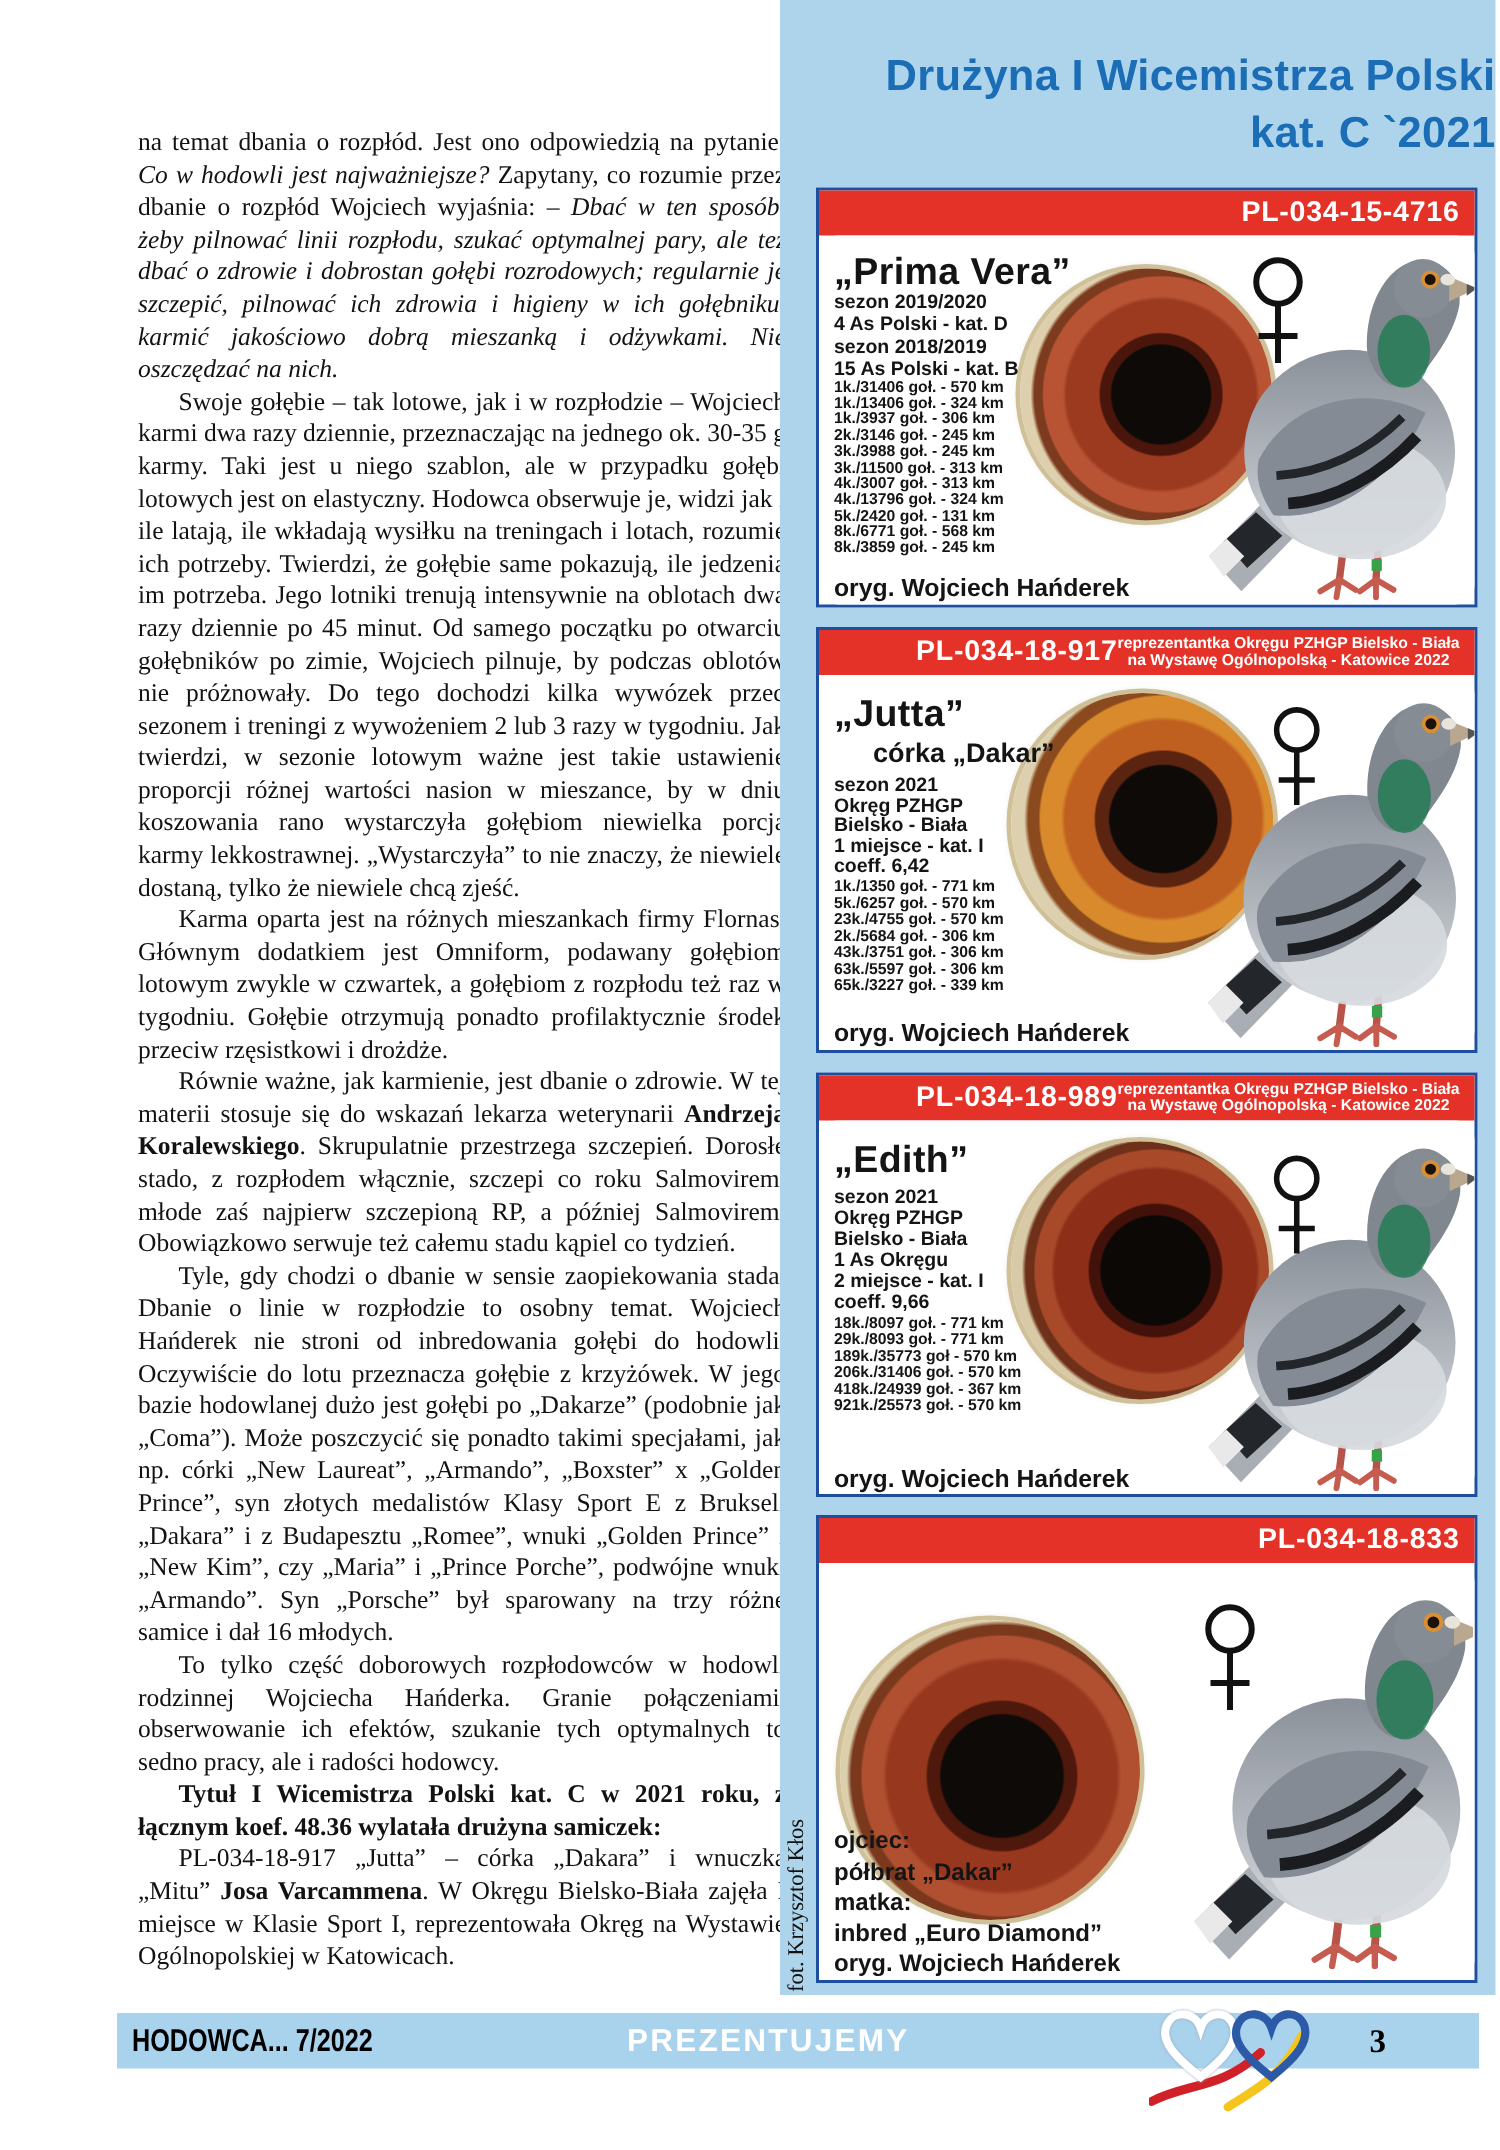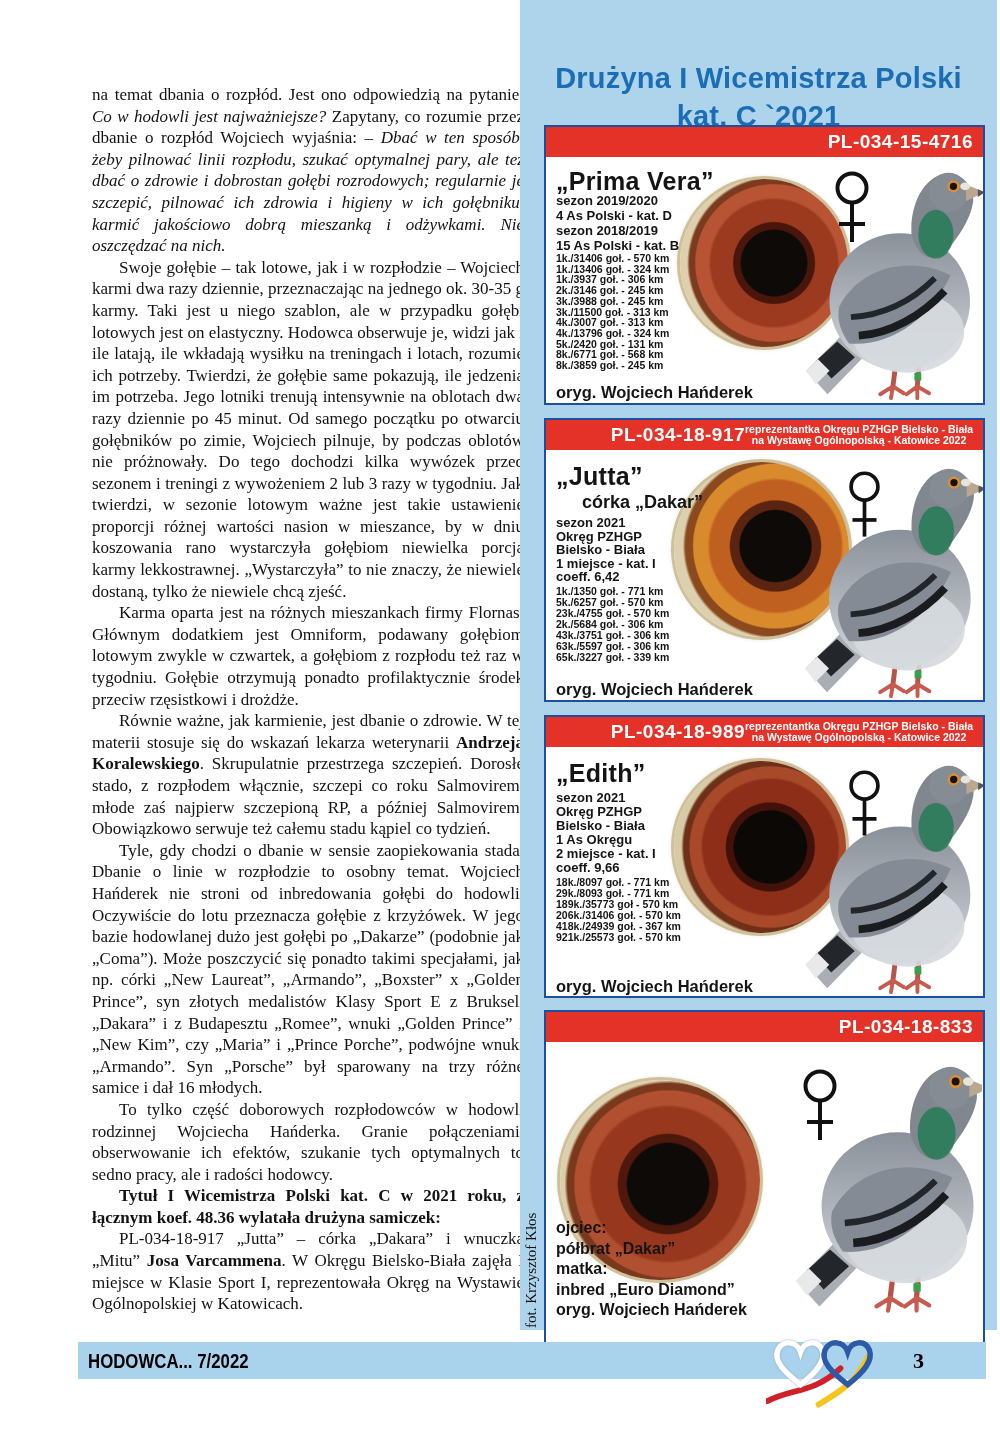--- a/index.html
+++ b/index.html
@@ -11,22 +11,22 @@
   
   .article{position:absolute;left:92px;top:84px;width:432px;height:1246px;
            font-family:"Liberation Serif",serif;font-size:17px;line-height:21.6px;
            text-align:justify;color:#121212;}
   .para{margin:0;}
   .para.indent{text-indent:27px;}
   .seg-i{font-style:italic;}
   .seg-b{font-weight:bold;}
   
   .panel{position:absolute;left:520px;top:0;width:477px;height:1330px;background:var(--panel);}
-  .panel-title{position:absolute;left:0;top:32px;width:100%;text-align:center;
-               color:var(--titleblue);font-weight:bold;font-size:29px;line-height:38px;letter-spacing:.2px;margin-top:27px;}
+  .panel-title{position:absolute;left:0;top:32px;width:100%;text-align:right;
+               color:var(--titleblue);font-weight:bold;font-size:29px;line-height:38px;letter-spacing:.2px;}
   .credit{position:absolute;left:3px;top:1128px;height:200px;width:19px;
           writing-mode:vertical-rl;transform:rotate(180deg);
           font-family:"Liberation Serif",serif;font-size:15px;color:#111;}
   
   .card{position:absolute;left:24px;width:441px;background:#fff;border:2px solid var(--navy);box-sizing:border-box;}
   .card-header{height:30px;background:var(--red);display:flex;align-items:center;
                justify-content:flex-end;padding:0 10px;box-sizing:border-box;}
   .ring{color:#fff;font-weight:800;font-size:19px;letter-spacing:.5px;white-space:nowrap;}
   .rep{color:#fff;font-weight:700;font-size:10.5px;line-height:11.5px;text-align:center;}
   .card-body{position:absolute;left:0;top:30px;right:0;bottom:0;overflow:hidden;background:#fff;border-radius:13px;}
@@ -255,21 +255,21 @@
             <div>18k./8097 goł. - 771 km</div>
             <div>29k./8093 goł. - 771 km</div>
             <div>189k./35773 goł - 570 km</div>
             <div>206k./31406 goł. - 570 km</div>
             <div>418k./24939 goł. - 367 km</div>
             <div>921k./25573 goł. - 570 km</div>
           </div>
           <div class="coryg" style="top: 230px;">oryg. Wojciech Hańderek</div>
         </div>
       </div>
-      <div class="card" style="top: 1010px; height: 368px;">
+      <div class="card" style="top: 1010px; height: 312px;">
         <div class="card-header">
           <span class="ring">PL-034-18-833</span>
         </div>
         <div class="card-body">
           <div class="eye eye-d" style="left: 14px; top: 38px; width: 200px; height: 200px;"></div>
           <div class="pigeon" style="left: 246px; top: 6px; width: 190px; height: 274px;">
 <svg viewBox="0 0 180 250">
  <defs>
                 <linearGradient id="bg4" x1="0" y1="0" x2="0" y2="1">
    <stop offset="0" stop-color="#8a9099"></stop>
@@ -308,20 +308,21 @@
             <div>matka:</div>
             <div>inbred „Euro Diamond”</div>
             <div>oryg. Wojciech Hańderek</div>
           </div>
         </div>
       </div>
     </div>
 
   <div class="footer-bar">
     <span class="mag">HODOWCA... 7/2022</span>
+    <span class="section">PREZENTUJEMY</span>
     <span class="hearts">
       <svg viewBox="0 0 130 85">
         <g fill="none" stroke-linecap="round">
           <path d="M2 76 C28 62 52 68 82 40" stroke="#cf2127" stroke-width="6.5"></path>
           <path d="M38 22 C34 10 18 8 13 20 C8 32 20 44 38 58 C56 44 66 32 62 20 C57 8 42 10 38 22 Z" stroke="#ffffff" stroke-width="6" style="filter:drop-shadow(0 0 1px #9ab)"></path>
           <path d="M58 80 C84 64 98 56 112 28" stroke="#f5c51d" stroke-width="6.5"></path>
           <path d="M90 22 C86 10 70 8 65 20 C60 32 72 44 90 58 C108 44 118 32 114 20 C109 8 94 10 90 22 Z" stroke="#2c5aa7" stroke-width="6"></path>
         </g>
       </svg>
     </span>

